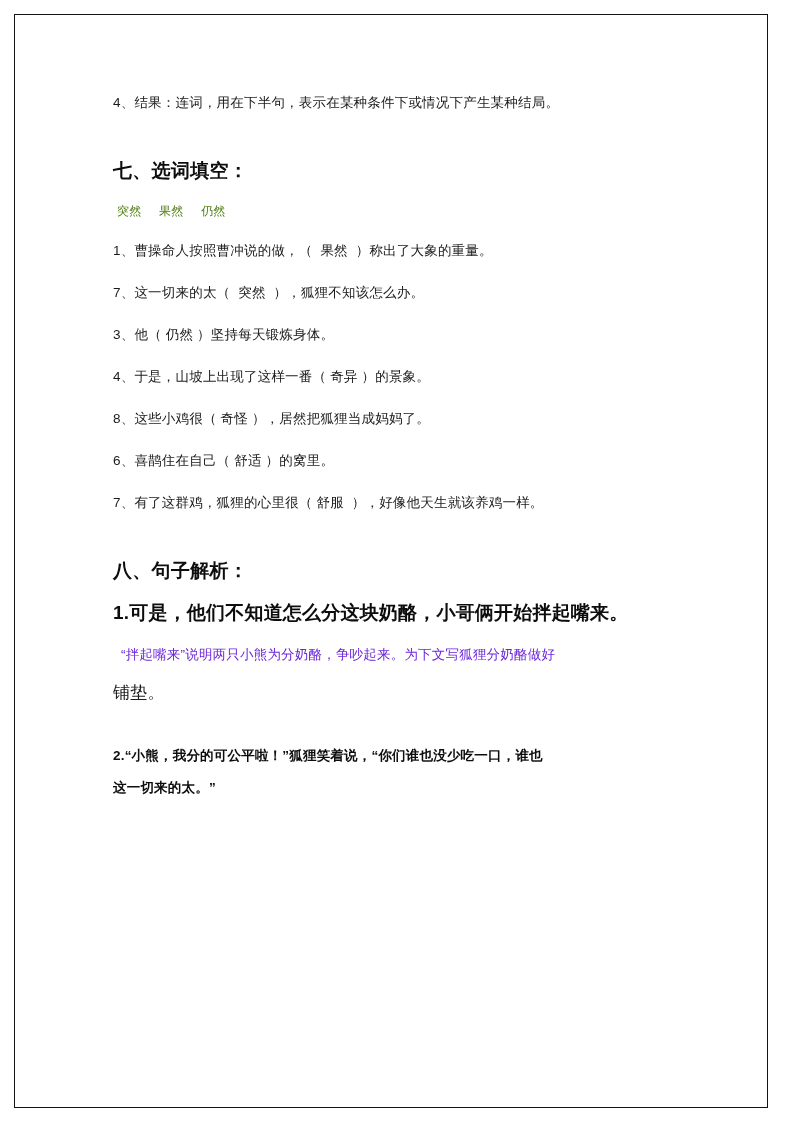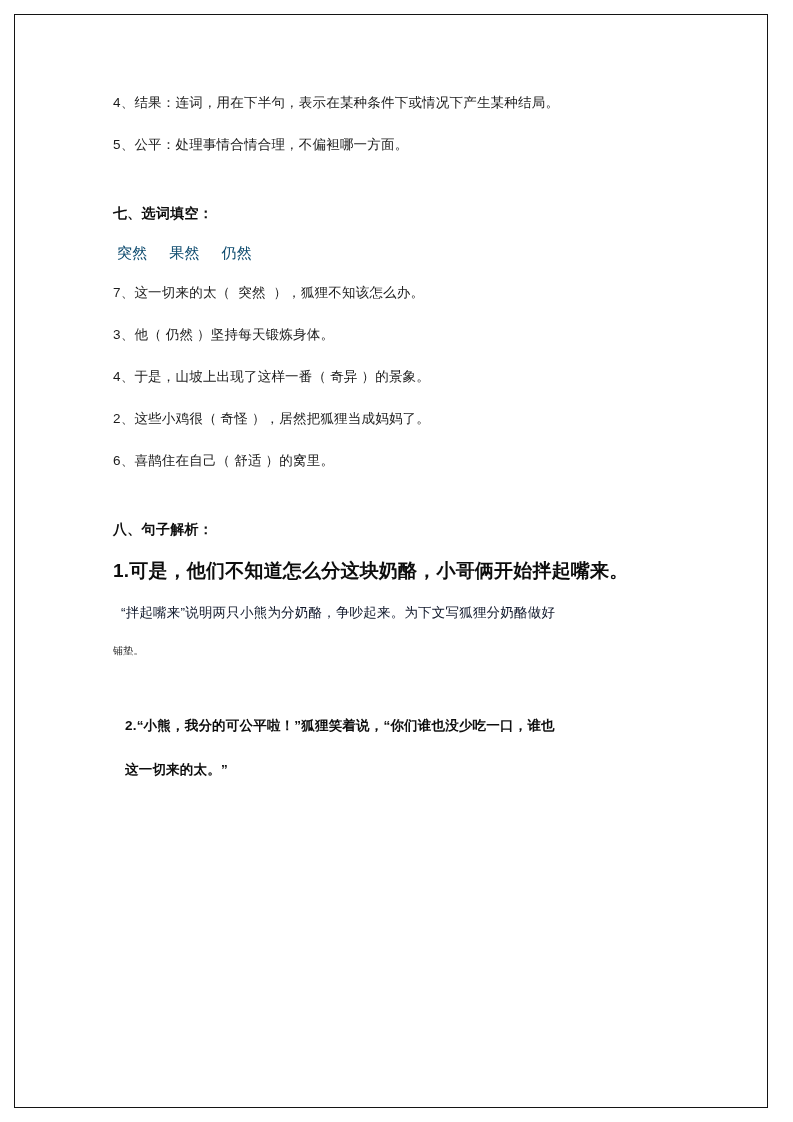--- a/index.html
+++ b/index.html
@@ -37,99 +37,100 @@
   .line {
     font-size: 13.5px;
     line-height: 22px;
     color: #1a1a1a;
     margin: 0 0 20px 0;
     letter-spacing: 0.2px;
     white-space: pre-wrap;
   }
   .heading {
     font-weight: bold;
-    font-size: 14px;
+    font-size: 19px;
     line-height: 22px;
     color: #0d0d0d;
     margin: 0 0 18px 0;
     letter-spacing: 0.3px;
   }
   .spacer-lg {
     height: 26px;
   }
   .wordbank {
-    font-size: 15px;
+    font-size: 12px;
     line-height: 22px;
-    color: #0c4a6e;
+    color: #4d7c0f;
     margin: 0 0 18px 0;
     padding-left: 4px;
     letter-spacing: 0.2px;
     white-space: pre;
   }
   .bold-line {
     font-weight: bold;
     font-size: 19px;
     line-height: 26px;
     color: #0d0d0d;
     margin: 0 0 12px 0;
     letter-spacing: 0.2px;
     white-space: pre-wrap;
   }
   .explain {
     font-size: 13.5px;
     line-height: 34px;
-    color: #0f172a;
+    color: #6d28d9;
     margin: 0 0 4px 0;
     padding-left: 8px;
     letter-spacing: 0.2px;
     white-space: pre-wrap;
   }
   .explain-cont {
-    font-size: 10px;
+    font-size: 17px;
     line-height: 34px;
     color: #1a1a1a;
     margin: 0 0 4px 0;
     letter-spacing: 0.2px;
   }
   .quote-block {
     font-weight: bold;
     font-size: 13.5px;
     line-height: 32px;
     color: #0d0d0d;
-    margin: 12px;
+    margin: 0;
     letter-spacing: 0.2px;
     white-space: pre-wrap;
   }
 </style>
 </head>
 <body>
 
 <div class="page">
   <div class="page-border"></div>
 
   <div class="content">
 
     <p class="line">4、结果：连词，用在下半句，表示在某种条件下或情况下产生某种结局。</p>
-    <p class="line">5、公平：处理事情合情合理，不偏袒哪一方面。</p>
 
     <div class="spacer-lg"></div>
 
     <h2 class="heading">七、选词填空：</h2>
 
     <p class="wordbank">突然     果然     仍然</p>
 
+    <p class="line">1、曹操命人按照曹冲说的做，（  果然  ）称出了大象的重量。</p>
     <p class="line">7、这一切来的太（  突然  ），狐狸不知该怎么办。</p>
     <p class="line">3、他（ 仍然 ）坚持每天锻炼身体。</p>
 
 
     <p class="line">4、于是，山坡上出现了这样一番（ 奇异 ）的景象。</p>
-    <p class="line">2、这些小鸡很（ 奇怪 ），居然把狐狸当成妈妈了。</p>
+    <p class="line">8、这些小鸡很（ 奇怪 ），居然把狐狸当成妈妈了。</p>
 
 
     <p class="line">6、喜鹊住在自己（ 舒适 ）的窝里。</p>
+    <p class="line">7、有了这群鸡，狐狸的心里很（ 舒服  ），好像他天生就该养鸡一样。</p>
 
     <div class="spacer-lg"></div>
 
     <h2 class="heading">八、句子解析：</h2>
 
     <p class="bold-line">1.可是，他们不知道怎么分这块奶酪，小哥俩开始拌起嘴来。</p>
     <p class="explain">“拌起嘴来”说明两只小熊为分奶酪，争吵起来。为下文写狐狸分奶酪做好</p>
     <p class="explain-cont">铺垫。</p>
 
     <div class="spacer-lg"></div>

